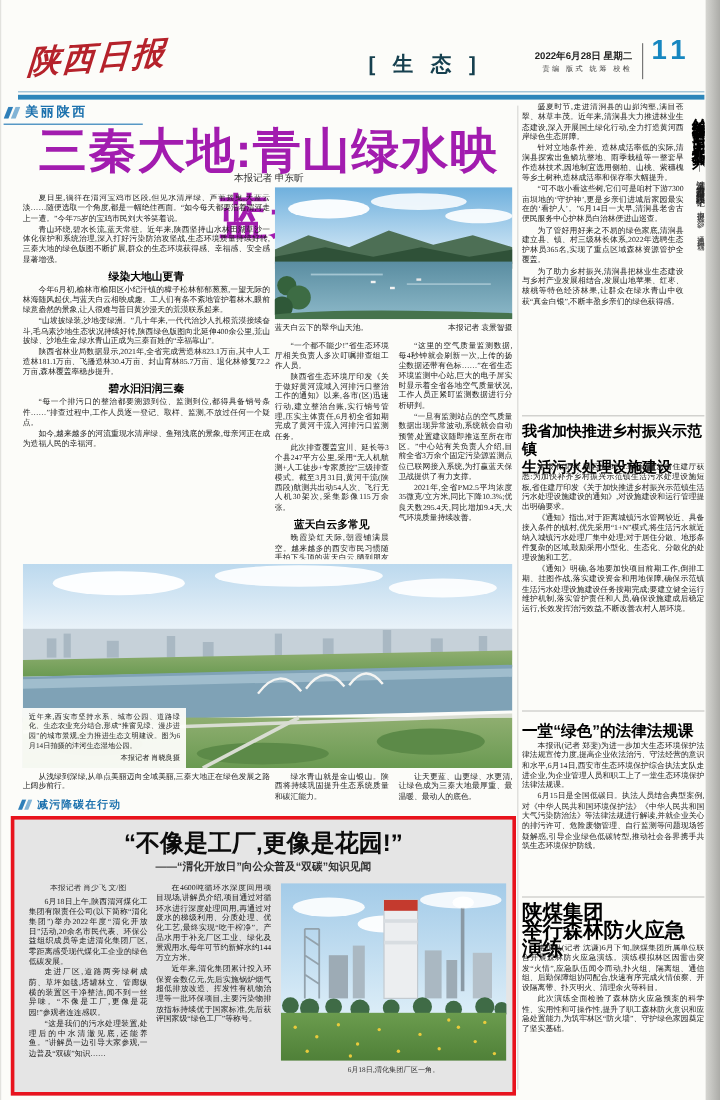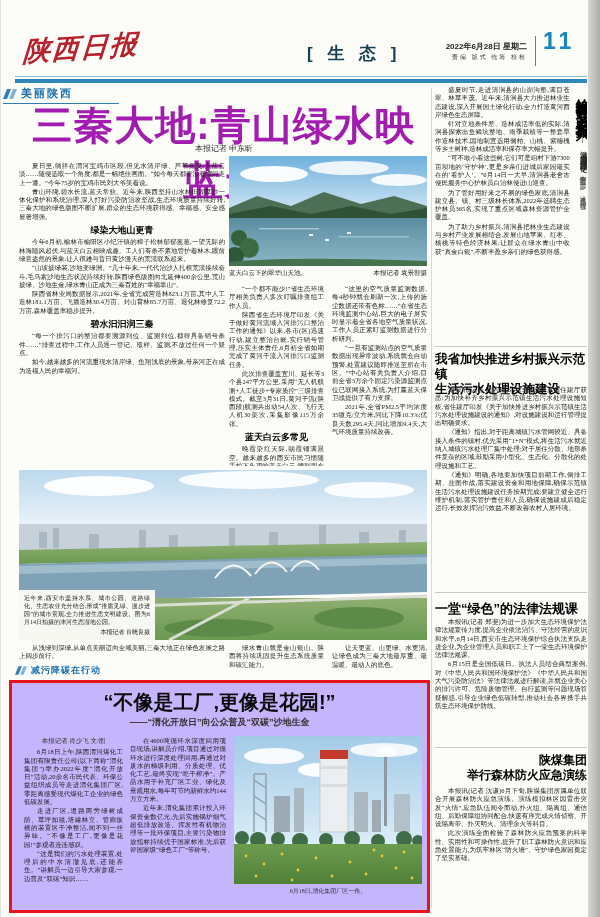--- a/index.html
+++ b/index.html
@@ -37,42 +37,42 @@
   .col-c{left:331px;top:285px;width:95px;height:181px;}
   .photo2{left:18px;top:470px;width:408px;height:170px;}
   .cap2{position:absolute;left:0;bottom:0;width:126px;background:rgba(253,253,250,.95);padding:4px 5px;
         font-size:6px;line-height:8px;text-align:justify;color:#222;}
   .cap2 .cred{display:block;text-align:right;text-indent:0;margin-top:2px;}
   .strip{height:26px;}
   .strip-a{left:18px;top:644px;width:206px;}
   .strip-b{left:228px;top:644px;width:95px;}
   .strip-c{left:331px;top:644px;width:95px;}
   
-  .redbox{left:8px;top:680px;width:415px;height:227px;border:3px solid #e8131d;background:#c4b5fd;}
+  .redbox{left:8px;top:680px;width:415px;height:227px;border:3px solid #e8131d;background:#e5e5e5;}
   .rb-head{position:absolute;left:0;top:6px;width:100%;text-align:center;font-size:20px;font-weight:bold;color:#0b0b0b;}
   .rb-sub{position:absolute;left:0;top:33px;width:100%;text-align:center;font-size:9px;font-weight:bold;color:#333;}
   .rb-byline{font-size:6.5px;text-indent:0 !important;text-align:center;margin-bottom:3px !important;color:#333;}
   .rb-col1{position:absolute;left:12px;top:54px;width:99px;height:164px;}
   .rb-col2{position:absolute;left:118px;top:54px;width:96px;height:164px;}
   .rb-photo{position:absolute;left:222px;top:53px;width:188px;height:148px;}
   .rb-cap{position:absolute;left:222px;top:204px;width:188px;text-align:center;font-size:6px;color:#333;}
   
   .vdiv{left:430px;top:88px;width:1px;height:820px;background:#d9d9d6;}
   .rcol-art1{left:434px;top:86px;width:152px;height:256px;}
   .vblock{float:right;writing-mode:vertical-rl;height:212px;margin:0 0 5px 6px;padding-left:3px;}
   .vtitle{font-size:14.5px;font-weight:bold;letter-spacing:2px;color:#000;}
   .vsub{font-size:8px;margin-top:2px;padding-top:6px;color:#222;letter-spacing:1px;}
   .vby{font-size:6.5px;color:#444;padding-top:10px;letter-spacing:1px;}
   .rdiv{width:152px;height:1px;background:#c8c8c5;}
   .rd1{left:434px;top:346px;} .rd2{left:434px;top:592px;} .rd3{left:434px;top:747px;}
   .a2head{left:434px;top:352px;width:152px;font-size:12.5px;font-weight:bold;line-height:15px;color:#000;}
   .a2body{left:434px;top:386px;width:152px;height:202px;}
   .a3head{left:434px;top:600px;width:152px;font-size:13px;font-weight:bold;color:#000;}
   .a3body{left:434px;top:618px;width:152px;height:126px;}
-  .a4head{left:434px;top:753px;width:152px;font-size:12px;font-weight:bold;line-height:15px;text-align:right;color:#000;}
+  .a4head{left:434px;top:753px;width:152px;font-size:17px;font-weight:bold;line-height:15px;text-align:left;color:#000;}
   .a4body{left:434px;top:787px;width:152px;height:126px;}
   .scan-right{left:587px;top:0;width:13px;height:917px;background:linear-gradient(90deg,#d6d6d2,#a8a8a4);}
   svg{display:block;}
 </style>
 </head>
 <body>
 
 <div class="page">
 
   <div class="abs logo">陕西日报</div>
@@ -221,21 +221,21 @@
   <div class="abs badge badge2 sans">
     <svg width="12" height="9" viewBox="0 0 14 10">
       <polygon points="0,10 4,0 8,0 4,10" fill="#2e7fb9"></polygon>
         <polygon points="6,10 10,0 14,0 10,10" fill="#82b4d6"></polygon>
     </svg>
     <span class="txt">减污降碳在行动</span>
   </div>
 
   <div class="abs redbox">
     <div class="rb-head sans">“不像是工厂,更像是花园!”</div>
-    <div class="rb-sub sans">——“渭化开放日”向公众普及“双碳”沙地生金</div>
+    <div class="rb-sub sans">——“渭化开放日”向公众普及“双碳”知识见闻</div>
     <div class="bt rb-col1">
       <p class="rb-byline">本报记者 肖少飞 文/图</p>
       <p>6月18日上午,陕西渭河煤化工集团有限责任公司(以下简称“渭化集团”)举办2022年度“渭化开放日”活动,20余名市民代表、环保公益组织成员等走进渭化集团厂区,零距离感受现代煤化工企业的绿色低碳发展。</p>
       <p>走进厂区,道路两旁绿树成荫、草坪如毯,塔罐林立、管廊纵横的装置区干净整洁,闻不到一丝异味。“不像是工厂,更像是花园!”参观者连连感叹。</p>
       <p>“这是我们的污水处理装置,处理后的中水清澈见底,还能养鱼。”讲解员一边引导大家参观,一边普及“双碳”知识……</p>
     </div>
     <div class="bt rb-col2">
       <p>在4600吨循环水深度回用项目现场,讲解员介绍,项目通过对循环水进行深度处理回用,再通过对废水的梯级利用、分质处理、优化工艺,最终实现“吃干榨净”。产品水用于补充厂区工业、绿化及景观用水,每年可节约新鲜水约144万立方米。</p>
       <p>近年来,渭化集团累计投入环保资金数亿元,先后实施锅炉烟气超低排放改造、挥发性有机物治理等一批环保项目,主要污染物排放指标持续优于国家标准,先后获评国家级“绿色工厂”等称号。</p>
     </div>

